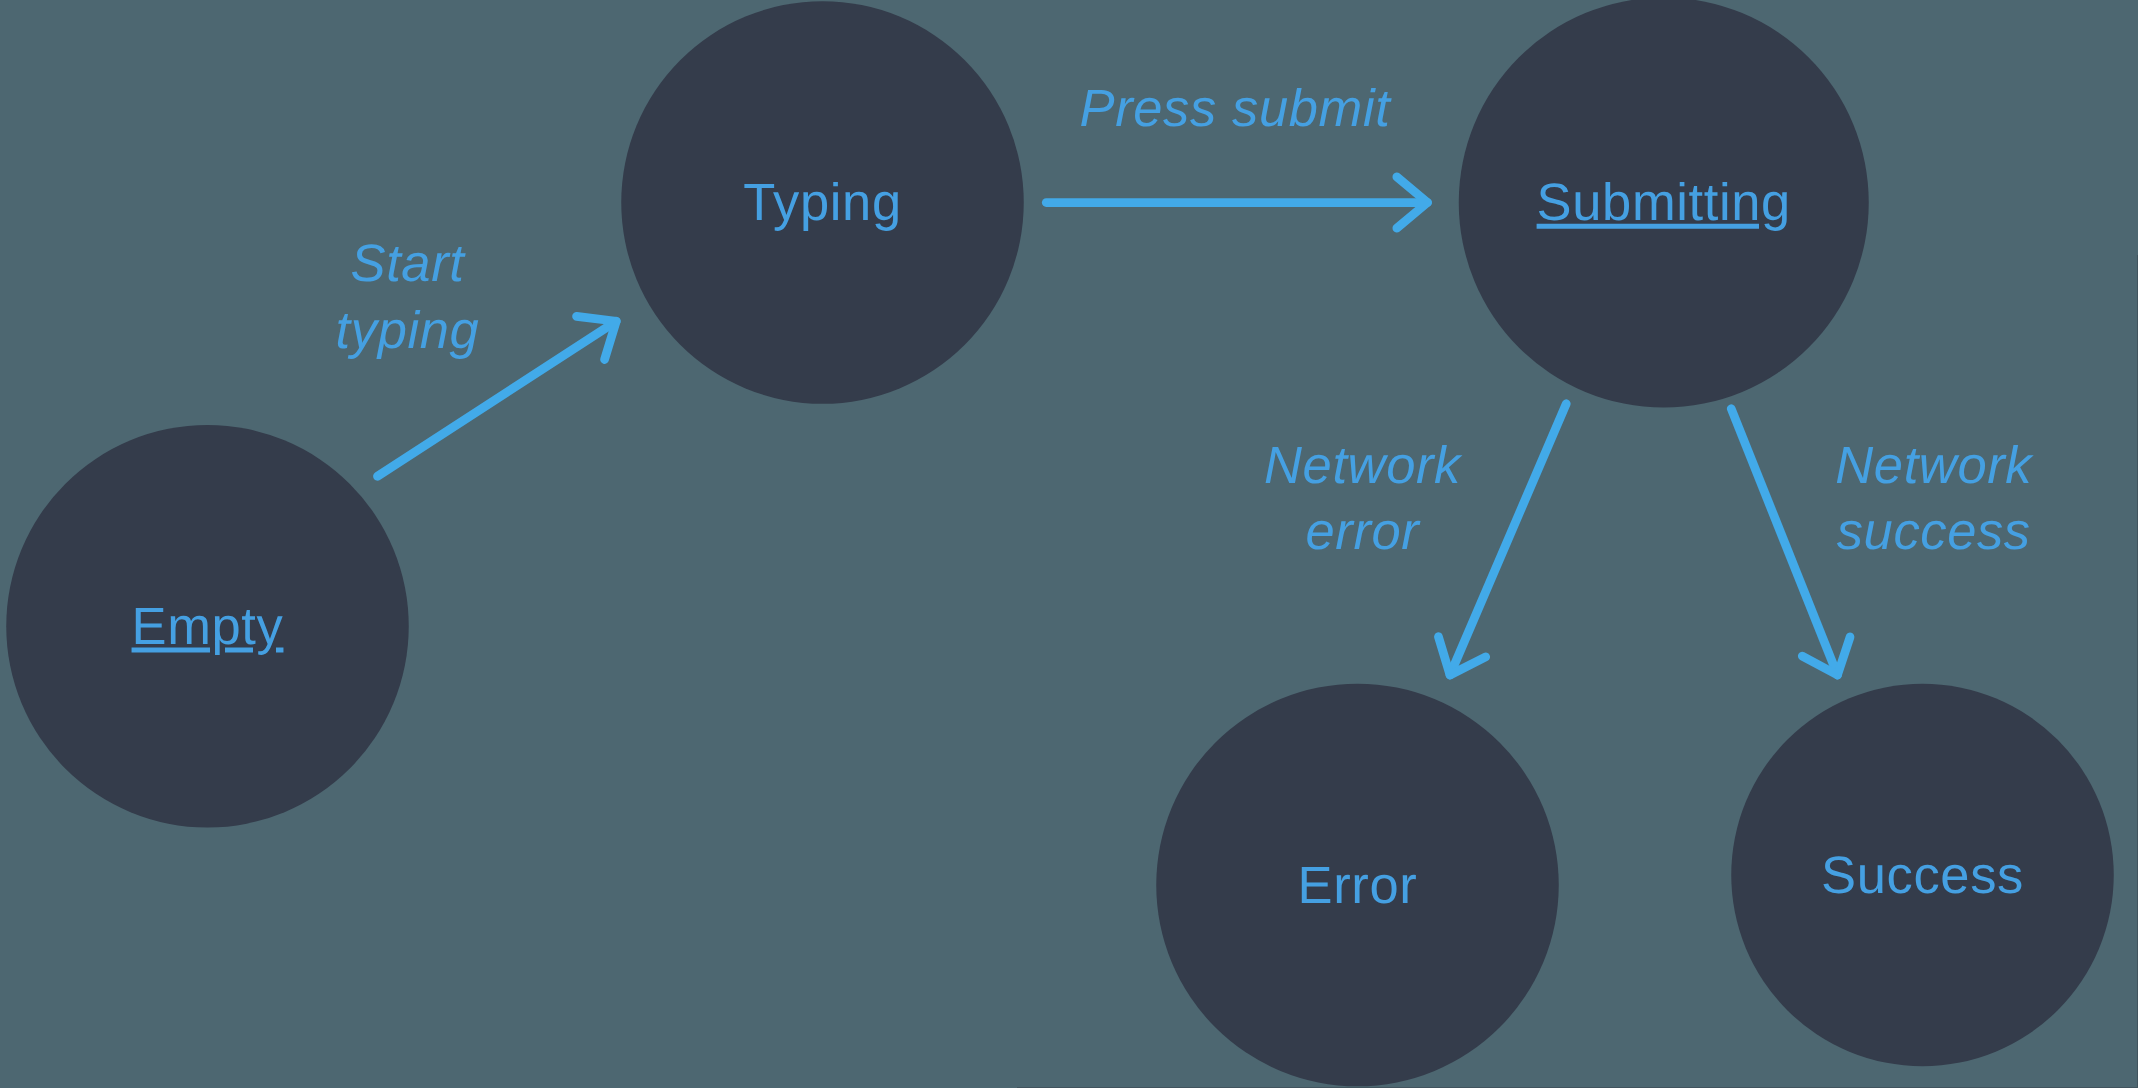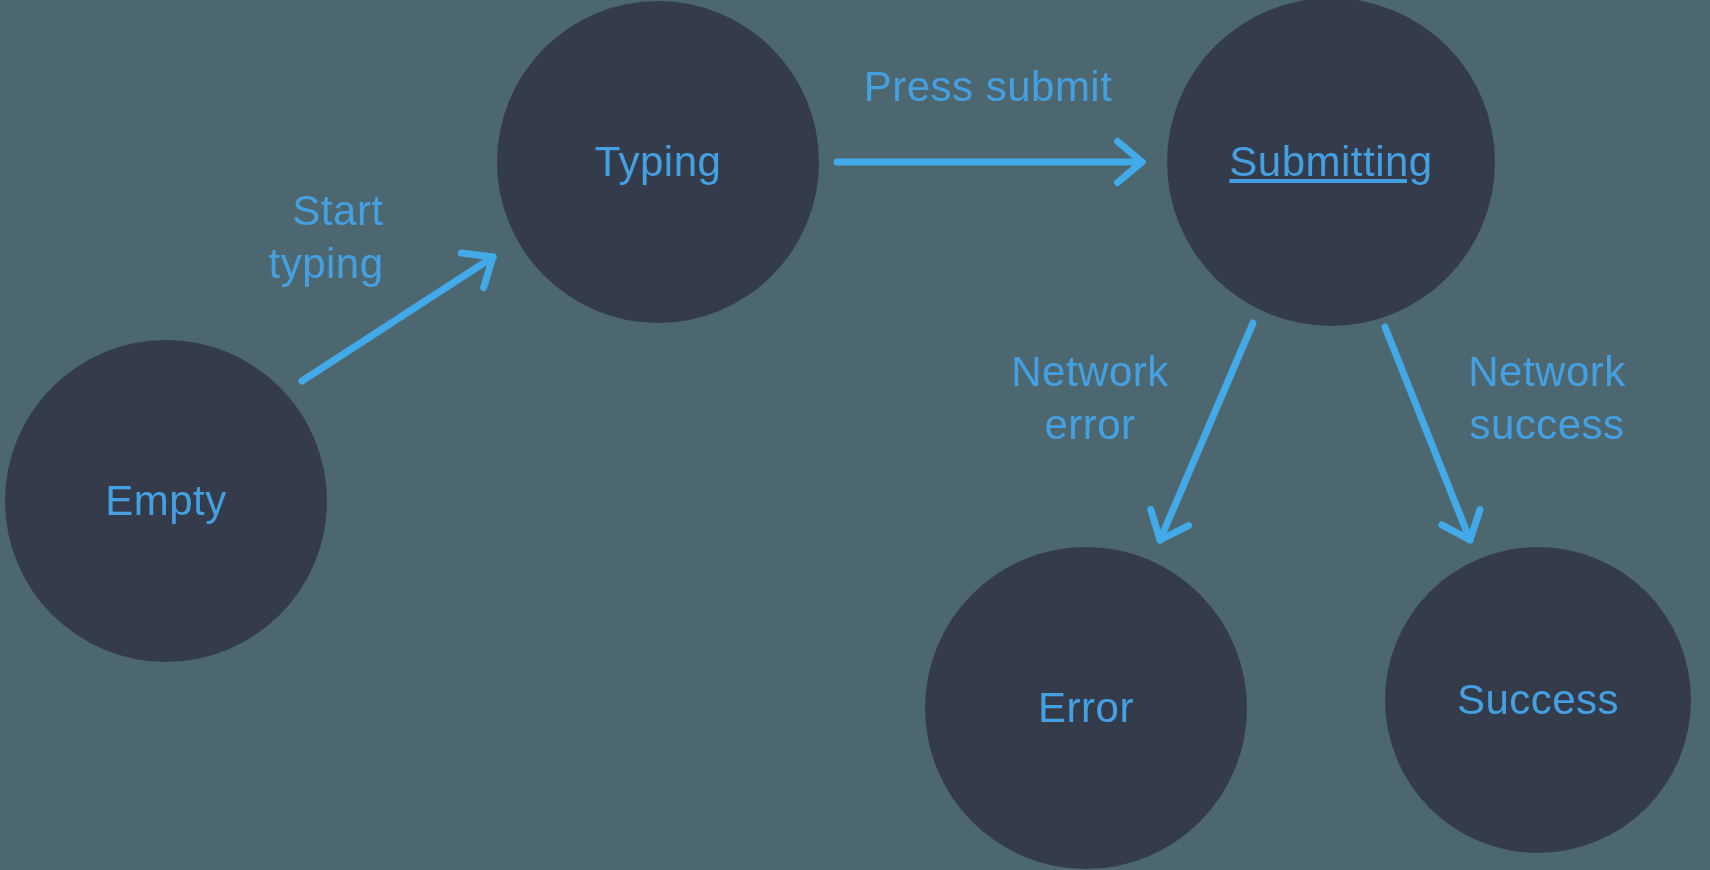--- a/index.html
+++ b/index.html
@@ -34,56 +34,57 @@
   .edge-label {
     position: absolute;
     transform: translate(-50%, -50%);
     text-align: center;
     font-size: 42px;
     line-height: 53px;
     letter-spacing: 0.5px;
     white-space: pre-line;
     z-index: 3;
     user-select: none;
+    font-style: italic;
   }
 </style>
 </head>
 <body>
 
 <div id="canvas" style="width: 1710px; height: 870px; background: rgb(77, 103, 113);">
   <svg id="edges" width="1710" height="870" viewBox="0 0 1710 870">
       <defs>
         <marker id="arrowhead" markerWidth="80" markerHeight="80" refX="40" refY="40" orient="auto" markerUnits="userSpaceOnUse" overflow="visible">
           <polyline points="15.486577820192704,19.430796490030744 40,40 15.486577820192704,60.569203509969256" fill="none" stroke="#42AAE9" stroke-width="7" stroke-linecap="round" stroke-linejoin="round"></polyline>
         </marker>
       </defs>
       <line x1="302" y1="381" x2="493" y2="257" stroke="#42AAE9" stroke-width="7" stroke-linecap="round" marker-end="url(#arrowhead)"></line>
       <line x1="837" y1="162" x2="1142" y2="162" stroke="#42AAE9" stroke-width="7" stroke-linecap="round" marker-end="url(#arrowhead)"></line>
       <line x1="1253" y1="323" x2="1160" y2="540" stroke="#42AAE9" stroke-width="7" stroke-linecap="round" marker-end="url(#arrowhead)"></line>
       <line x1="1385" y1="327" x2="1470" y2="540" stroke="#42AAE9" stroke-width="7" stroke-linecap="round" marker-end="url(#arrowhead)"></line>
     </svg>
   <div id="nodes">
       <div class="node" style="left: 5px; top: 340px; width: 322px; height: 322px; background: rgb(52, 60, 75);">
-        <span class="node-label" style="color: rgb(69, 160, 226);">Empty</span>
+        <span class="node-label" style="color: rgb(69, 160, 226); text-decoration: underline;">Empty</span>
       </div>
       <div class="node" style="left: 497px; top: 1px; width: 322px; height: 322px; background: rgb(52, 60, 75);">
         <span class="node-label" style="color: rgb(69, 160, 226);">Typing</span>
       </div>
       <div class="node" style="left: 1167px; top: -2px; width: 328px; height: 328px; background: rgb(52, 60, 75);">
         <span class="node-label" style="color: rgb(69, 160, 226); text-decoration: underline;">Submitting</span>
       </div>
       <div class="node" style="left: 925px; top: 547px; width: 322px; height: 322px; background: rgb(52, 60, 75);">
         <span class="node-label" style="color: rgb(69, 160, 226);">Error</span>
       </div>
       <div class="node" style="left: 1385px; top: 547px; width: 306px; height: 306px; background: rgb(52, 60, 75);">
         <span class="node-label" style="color: rgb(69, 160, 226);">Success</span>
       </div>
     </div>
   <div id="labels">
-      <div class="edge-label" style="left: 326px; top: 237px; color: rgb(69, 160, 226); text-align: right;">Start
+      <div class="edge-label" style="left: 326px; top: 237px; color: rgb(69, 160, 226);">Start
 typing</div>
       <div class="edge-label" style="left: 988px; top: 86px; color: rgb(69, 160, 226);">Press submit</div>
       <div class="edge-label" style="left: 1090px; top: 398px; color: rgb(69, 160, 226);">Network
 error</div>
       <div class="edge-label" style="left: 1547px; top: 398px; color: rgb(69, 160, 226);">Network
 success</div>
     </div>
 </div>
 
 </body></html>

